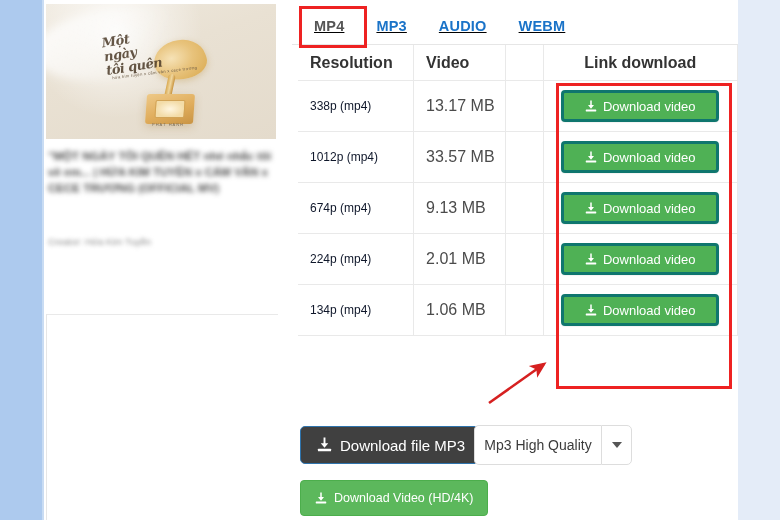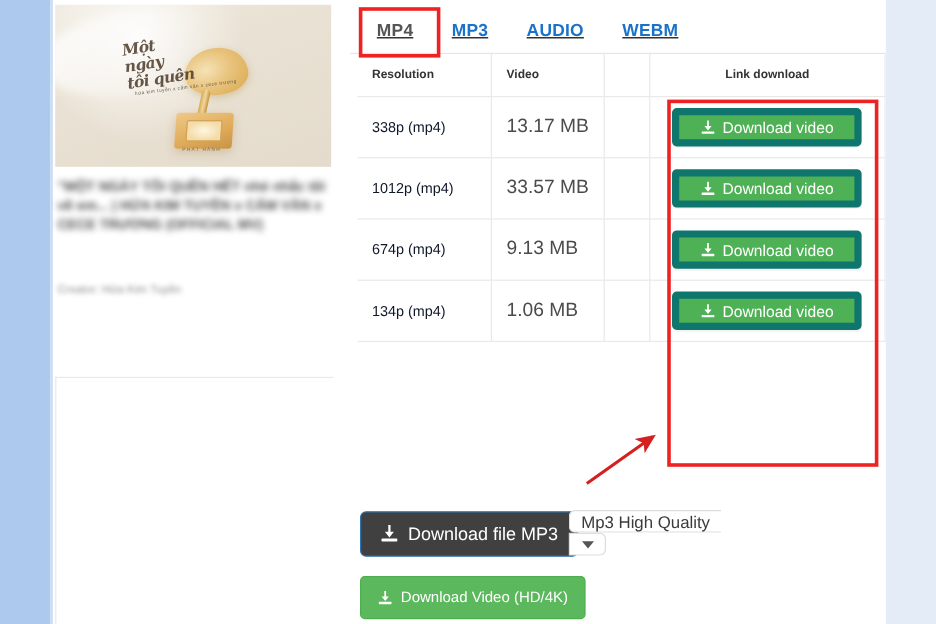--- a/index.html
+++ b/index.html
@@ -99,52 +99,52 @@
   .tab.active{color:#555;}
   .tab-underline{position:absolute;left:0px;top:44px;width:446px;height:1px;background:#e6e6e6;}
 
   
   .tbl{position:absolute;left:6px;top:45px;width:440px;border-collapse:collapse;}
   .tbl th,.tbl td{
     border:1px solid #e9e9e9;border-left:none;border-top:none;
     padding:0;vertical-align:middle;background:#fff;
   }
   .tbl th{
-    font-size:10px;font-weight:700;color:#333;text-align:left;
+    font-size:16px;font-weight:700;color:#333;text-align:left;
     height:35px;padding-left:12px;
   }
   .tbl th.c3{text-align:center;padding-left:0;}
   .tbl td.res{font-size:12px;color:#0f172a;height:50px;padding-left:12px;width:108px;}
   .tbl td.size{font-size:16px;color:#4b4b4b;padding-left:12px;width:88px;}
   .tbl td.spacer{width:42px;}
   .tbl td.dl{width:202px;text-align:center;}
   .tbl col.c1{width:120px;}
   .tbl col.c2{width:96px;}
   .tbl col.c3{width:42px;}
   .tbl col.c4{width:182px;}
 
   .btn-dl{
     display:inline-flex;align-items:center;justify-content:center;gap:6px;
     width:158px;height:32px;
-    background:#4fb155;border:6px solid #0f766e;border-radius:4px;
+    background:#4fb155;border:3px solid #0f766e;border-radius:4px;
     color:#fff;font-size:13px;font-weight:400;
     cursor:pointer;box-shadow:0 1px 1px rgba(0,0,0,.05);
   }
   .ico-dl{width:12px;height:13px;display:block;}
 
   
   .btn-mp3{
     position:absolute;left:8px;top:426px;
     display:inline-flex;align-items:center;gap:8px;
     height:38px;padding:0 16px;
     background:#404040;border:1px solid #2f74ad;border-radius:5px;
     color:#fff;font-size:15px;cursor:pointer;
   }
   .quality-group{
-    position:absolute;left:182px;top:425px;display:flex;height:38px;flex-direction:column;
+    position:absolute;left:182px;top:425px;display:flex;height:38px;
   }
   .quality-label{
     display:flex;align-items:center;justify-content:center;
     width:126px;height:38px;background:#fff;
     border:1px solid #dddddd;border-right:none;border-radius:5px 0 0 5px;
     font-size:14px;color:#3b3b3b;cursor:pointer;
   }
   .quality-caret{
     display:flex;align-items:center;justify-content:center;
     width:29px;height:38px;background:#fff;
@@ -263,20 +263,34 @@
             <button class="btn-dl">
               <svg class="ico-dl" viewBox="0 0 16 16" fill="#ffffff">
                 <path d="M7 0h2v6h3L8 11 4 6h3z"></path>
                   <rect x="1" y="12" width="14" height="2.6" rx="0.6"></rect>
               </svg>
               <span>Download video</span>
             </button>
           </td>
         </tr>
         <tr>
+          <td class="res">224p (mp4)</td>
+          <td class="size">2.01 MB</td>
+          <td class="spacer"></td>
+          <td class="dl">
+            <button class="btn-dl">
+              <svg class="ico-dl" viewBox="0 0 16 16" fill="#ffffff">
+                <path d="M7 0h2v6h3L8 11 4 6h3z"></path>
+                  <rect x="1" y="12" width="14" height="2.6" rx="0.6"></rect>
+              </svg>
+              <span>Download video</span>
+            </button>
+          </td>
+        </tr>
+        <tr>
           <td class="res">134p (mp4)</td>
           <td class="size">1.06 MB</td>
           <td class="spacer"></td>
           <td class="dl">
             <button class="btn-dl">
               <svg class="ico-dl" viewBox="0 0 16 16" fill="#ffffff">
                 <path d="M7 0h2v6h3L8 11 4 6h3z"></path>
                   <rect x="1" y="12" width="14" height="2.6" rx="0.6"></rect>
               </svg>
               <span>Download video</span>

